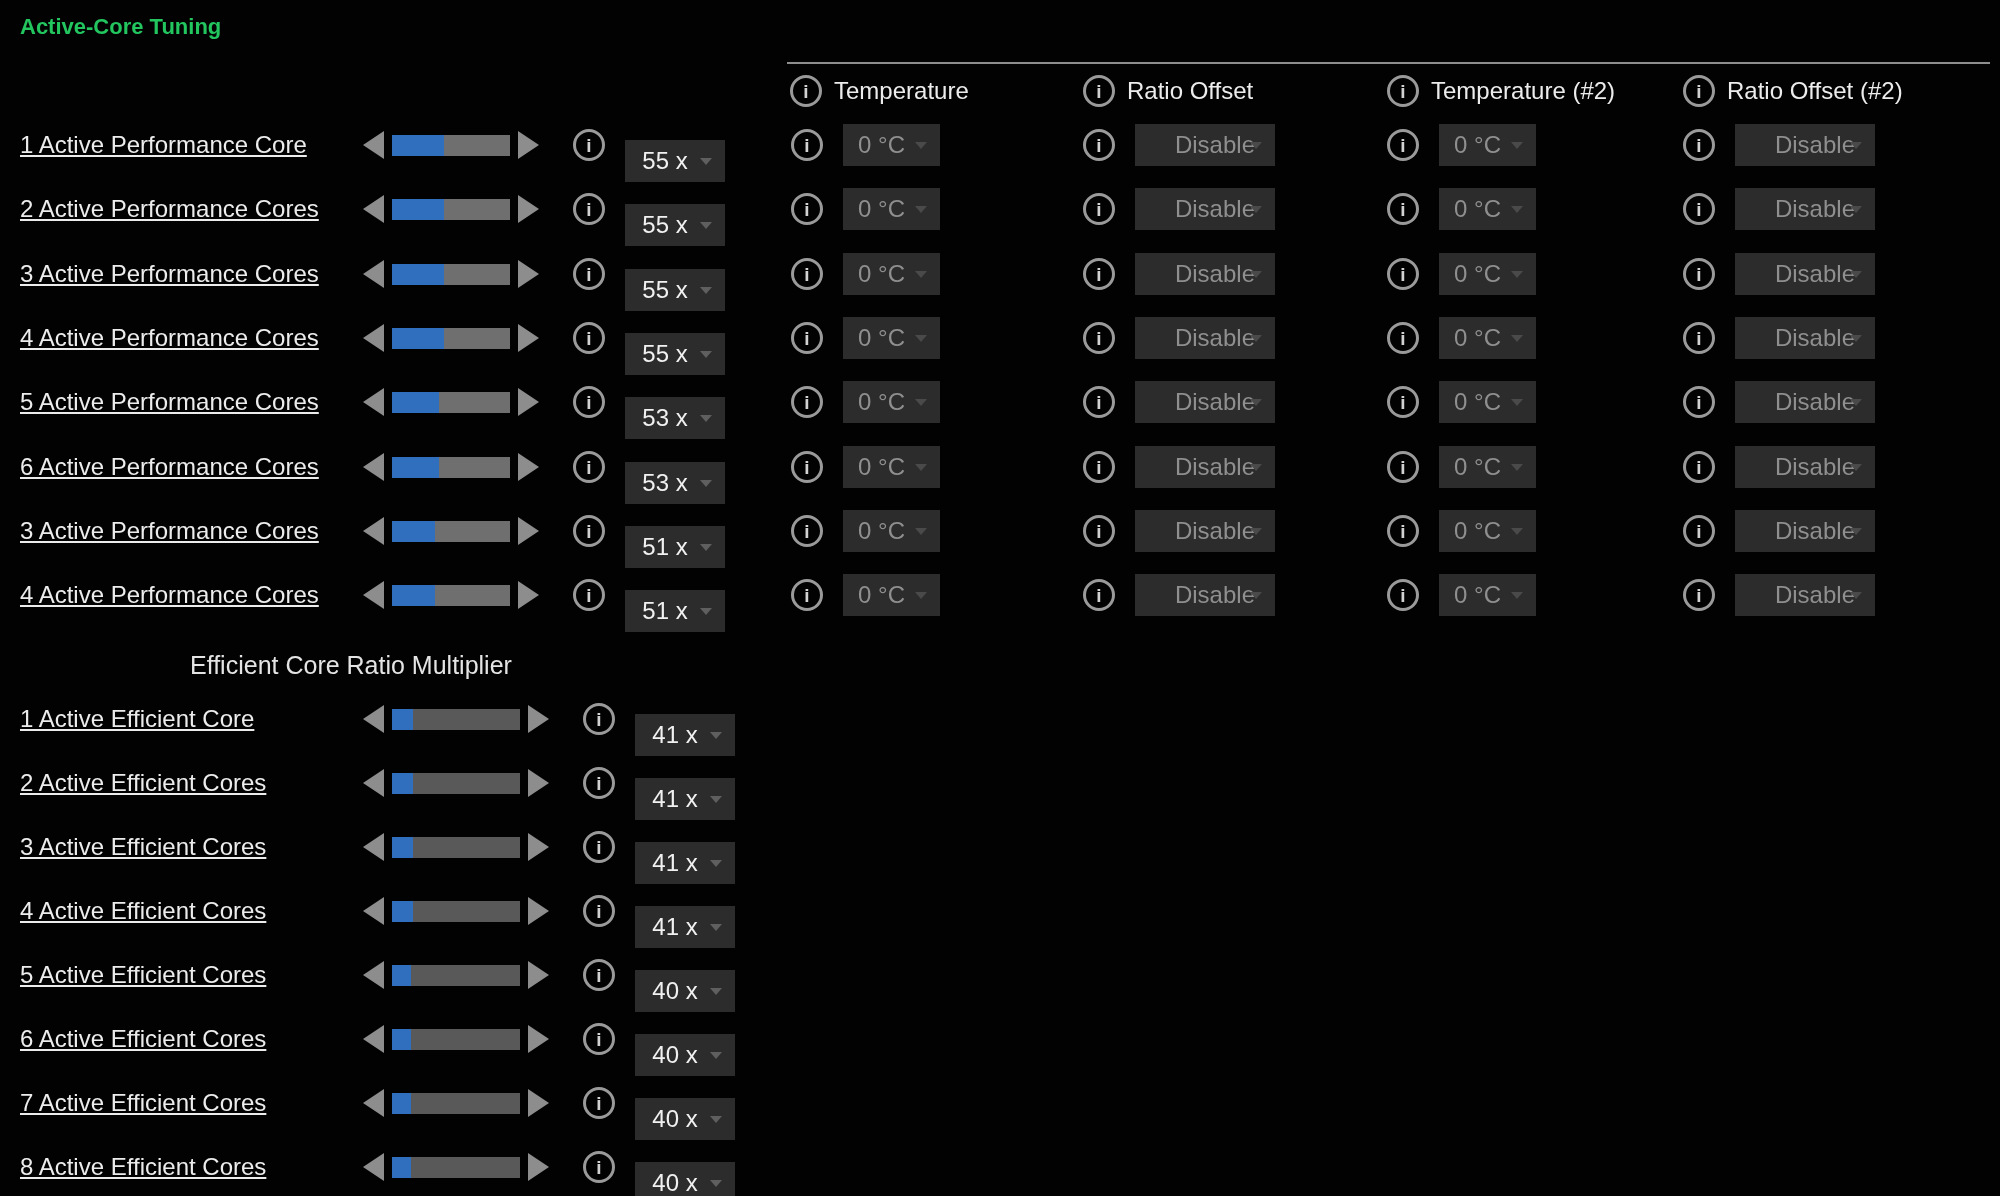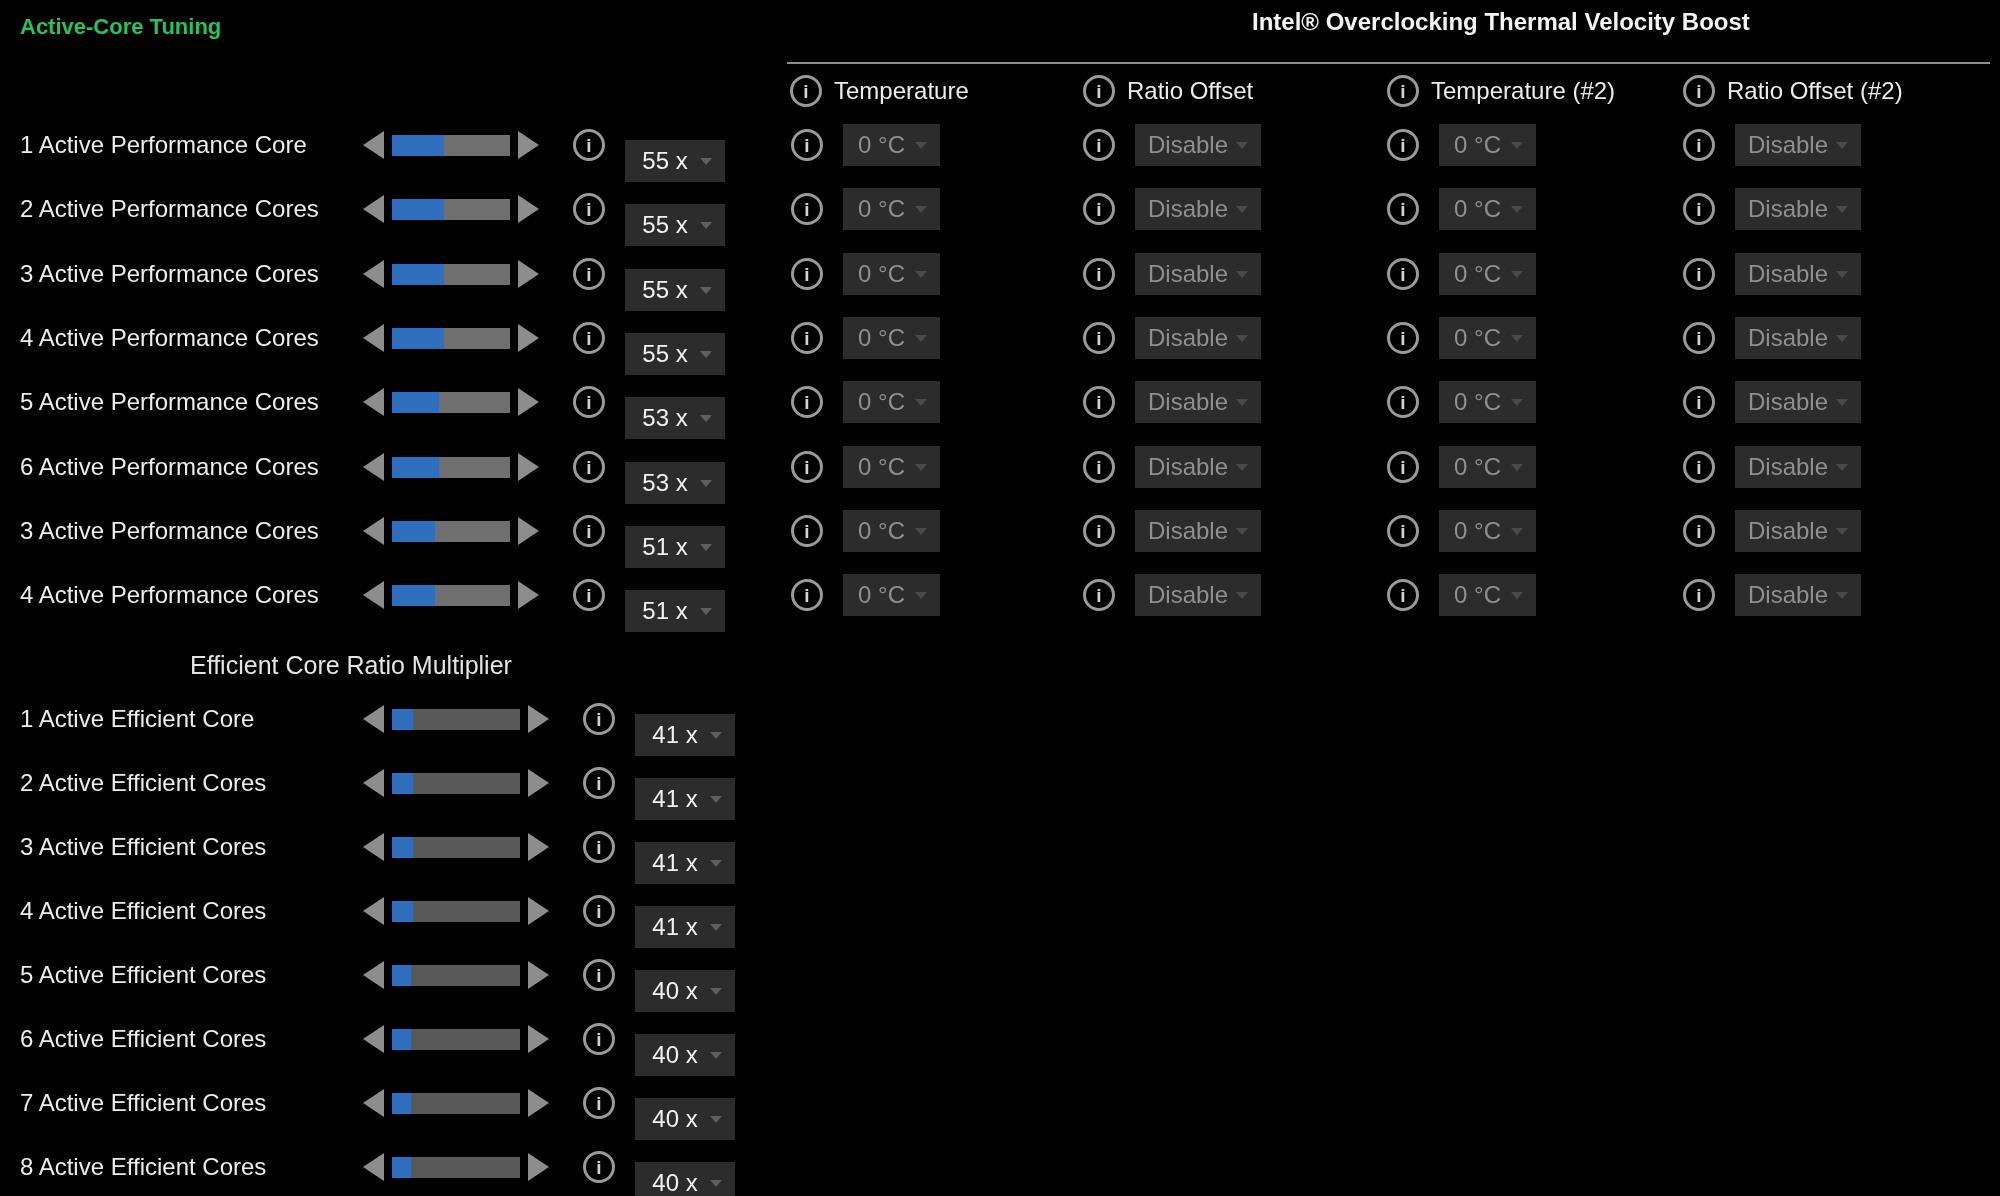--- a/index.html
+++ b/index.html
@@ -10,21 +10,21 @@
   .title-right{position:absolute;left:1252px;top:8px;font-size:24px;font-weight:bold;color:#f4f4f4;}
 
   .section-header{position:absolute;left:190px;font-size:25px;color:#e4e4e4;}
   #perf-header{top:78px;}
   #eff-header{top:651px;}
 
   .divider{position:absolute;left:787px;top:62px;width:1203px;height:2px;background:#8e8e8e;}
 
   .row{position:absolute;left:0;width:2000px;height:64px;}
   .row-label{position:absolute;left:20px;top:50%;transform:translateY(-50%);
-             font-size:24px;color:#ececec;white-space:nowrap;}
+             font-size:24px;color:#ececec;white-space:nowrap;text-decoration:underline;}
 
   .slider{position:absolute;left:363px;top:0;height:64px;display:flex;align-items:center;gap:8px;}
   .arrow-btn{width:0;height:0;border-top:14px solid transparent;border-bottom:14px solid transparent;cursor:pointer;}
   .arrow-left{border-right:21px solid #8d8d8d;}
   .arrow-right{border-left:21px solid #8d8d8d;}
   .track{width:118px;height:21px;background:#6f6f6f;position:relative;overflow:hidden;}
   .row.eff .track{width:128px;background:#595959;}
   .fill{height:100%;background:#2f6fbd;}
 
   .info{width:32px;height:32px;box-sizing:border-box;border:3px solid #9a9a9a;border-radius:50%;
@@ -38,33 +38,32 @@
   .caret{position:absolute;right:13px;top:18px;width:0;height:0;
          border-left:6px solid transparent;border-right:6px solid transparent;border-top:7px solid #5f5f5f;}
   .dropdown.disabled .dd-text{color:#8f8f8f;}
   .dropdown.disabled .caret{border-top-color:#4a4a4a;}
 
   .tvb-cell{position:absolute;top:0;height:64px;}
   .tvb-cell .info{position:absolute;left:0;top:50%;transform:translateY(-50%);}
   .tvb-cell .dropdown{position:absolute;left:52px;top:50%;transform:translateY(-50%);}
   .tvb-cell.c0{left:791px;}.tvb-cell.c1{left:1083px;}.tvb-cell.c2{left:1387px;}.tvb-cell.c3{left:1683px;}
   .dropdown.narrow{width:97px;}
-  .dropdown.wide{width:126px;}
+  .dropdown.wide{width:140px;justify-content:flex-end;}
 
   .tvb-col-header{position:absolute;top:75px;display:flex;align-items:center;gap:12px;}
   .tvb-col-header.c0{left:790px;}.tvb-col-header.c1{left:1083px;}.tvb-col-header.c2{left:1387px;}.tvb-col-header.c3{left:1683px;}
   .col-label{font-size:24px;color:#ececec;white-space:nowrap;}
 </style>
 </head>
 <body>
 
 <div id="app">
 
   <div class="title-left">Active-Core Tuning</div>
-  <div class="title-right">Intel® Overclocking Thermal Velocity Boost</div>
   <div class="divider"></div>
 
   <div id="eff-header" class="section-header">Efficient Core Ratio Multiplier</div>
 
   <div class="tvb-col-header c0">
     <div class="info">
         <span class="i-glyph">i</span>
       </div>
     <span class="col-label">Temperature</span>
   </div>

